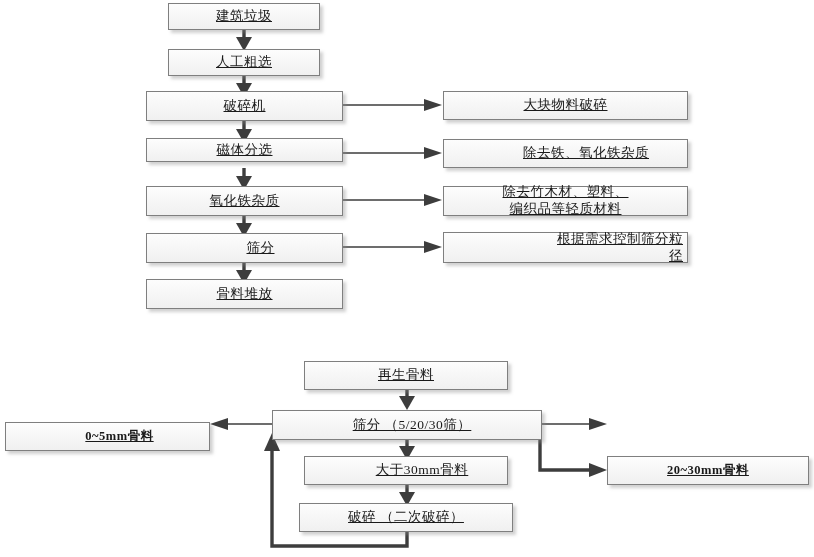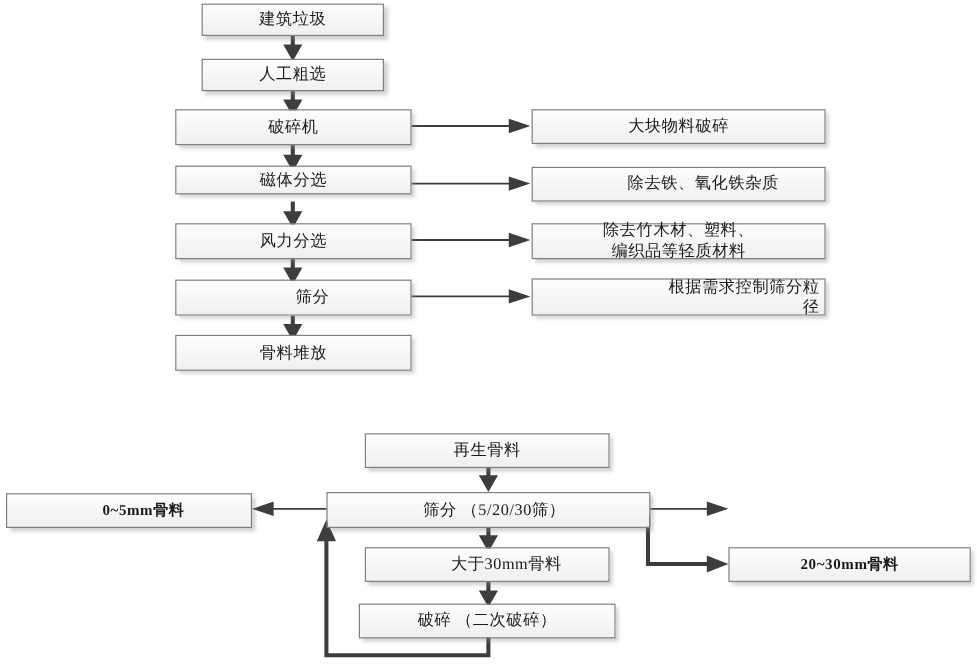--- a/index.html
+++ b/index.html
@@ -28,20 +28,21 @@
     box-shadow: 3px 3px 3px rgba(140,140,140,0.40);
     display: flex;
     align-items: center;
     justify-content: center;
     text-align: center;
     color: #1a1a1a;
     font-size: 13.5px;
     line-height: 1.22;
     letter-spacing: 0.5px;
     padding: 0 4px;
+    text-decoration: underline;
   }
   .box.two-line {
     line-height: 1.25;
   }
   .box .txt {
     display: block;
     width: 100%;
   }
   svg.edges {
     position: absolute;
@@ -133,21 +134,21 @@
 
   <div class="box" style="left:146px; top:91px; width:197px; height:30px;">
     <span class="txt">破碎机</span>
   </div>
 
   <div class="box" style="left:146px; top:138px; width:197px; height:24px;">
     <span class="txt">磁体分选</span>
   </div>
 
   <div class="box" style="left:146px; top:186px; width:197px; height:30px;">
-    <span class="txt">风力分选</span>
+    <span class="txt">氧化铁杂质</span>
   </div>
 
   <div class="box" style="left:146px; top:233px; width:197px; height:30px;padding-left:36px;">
     <span class="txt">筛分</span>
   </div>
 
   <div class="box" style="left:146px; top:279px; width:197px; height:30px;justify-content:flex-end;">
     <span class="txt">骨料堆放</span>
   </div>
 
@@ -170,21 +171,21 @@
   </div>
 
   <div class="box" style="left:304px; top:361px; width:204px; height:29px;">
     <span class="txt">再生骨料</span>
   </div>
 
   <div class="box" style="left:272px; top:410px; width:270px; height:30px; justify-content:flex-start; padding-left:14px;">
     <span class="txt" style="text-align:center;">筛分 （5/20/30筛）</span>
   </div>
 
-  <div class="box" style="left:5px; top:411px; width:205px; height:29px; font-size:12.5px; font-weight:bold;padding-left:28px;">
+  <div class="box" style="left:5px; top:422px; width:205px; height:29px; font-size:12.5px; font-weight:bold;padding-left:28px;">
     <span class="txt">0~5mm骨料</span>
   </div>
 
 
   <div class="box" style="left:607px; top:456px; width:202px; height:29px; font-size:12.5px; font-weight:bold;">
     <span class="txt">20~30mm骨料</span>
   </div>
 
   <div class="box" style="left:304px; top:456px; width:204px; height:29px;padding-left:36px;">
     <span class="txt">大于30mm骨料</span>

